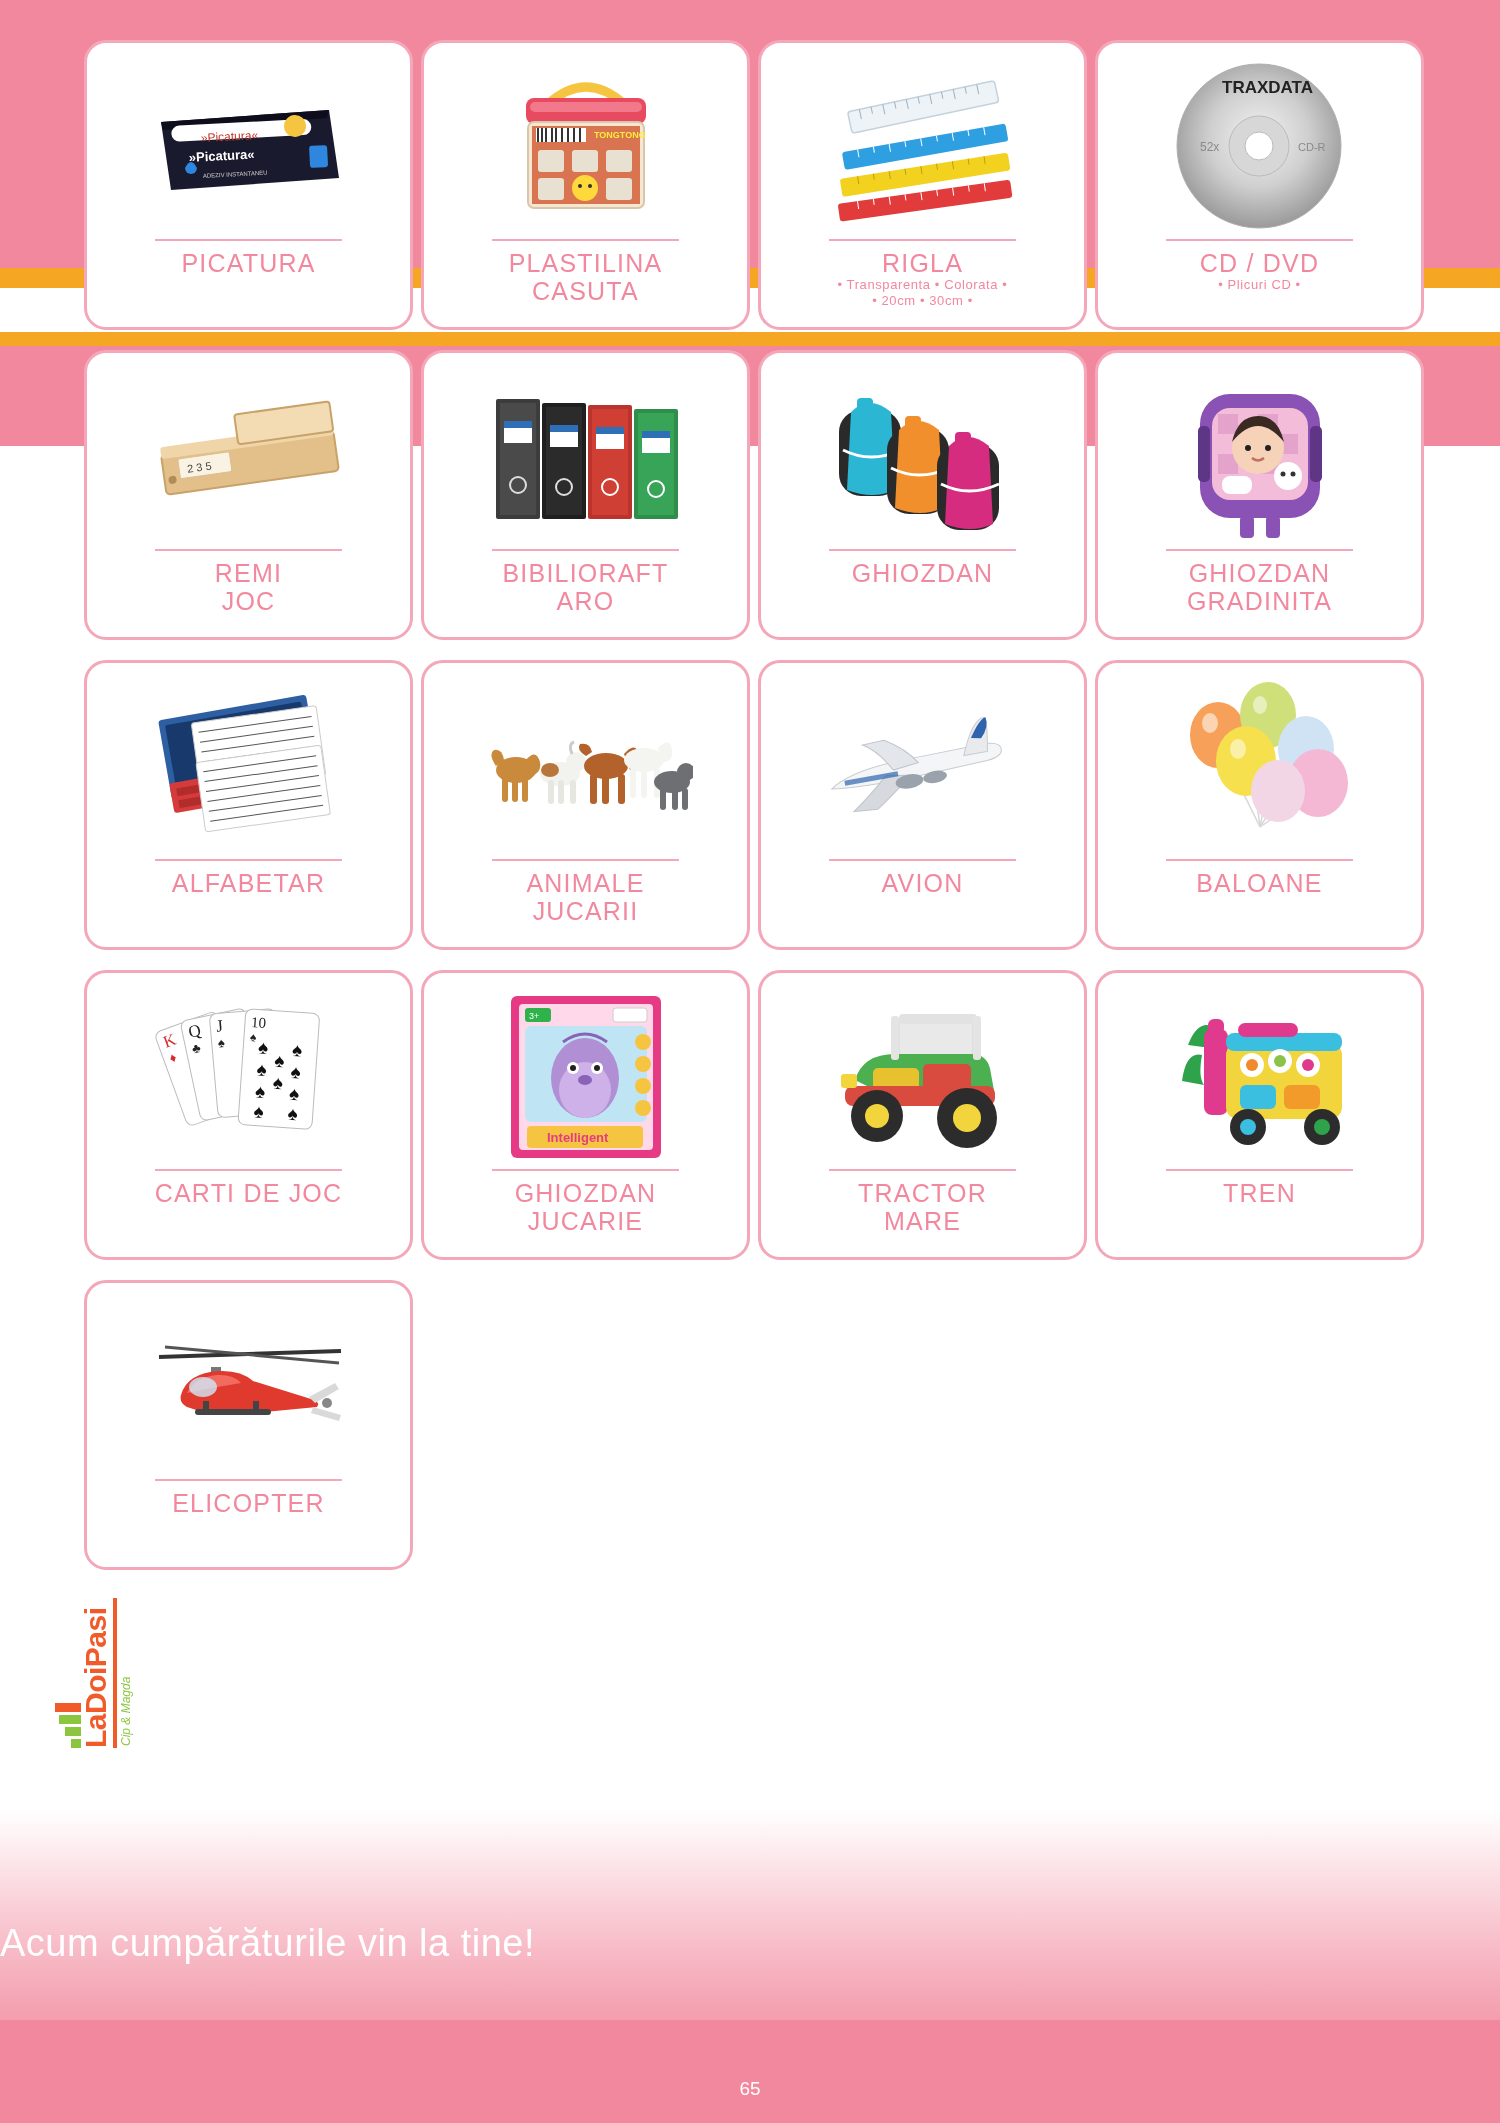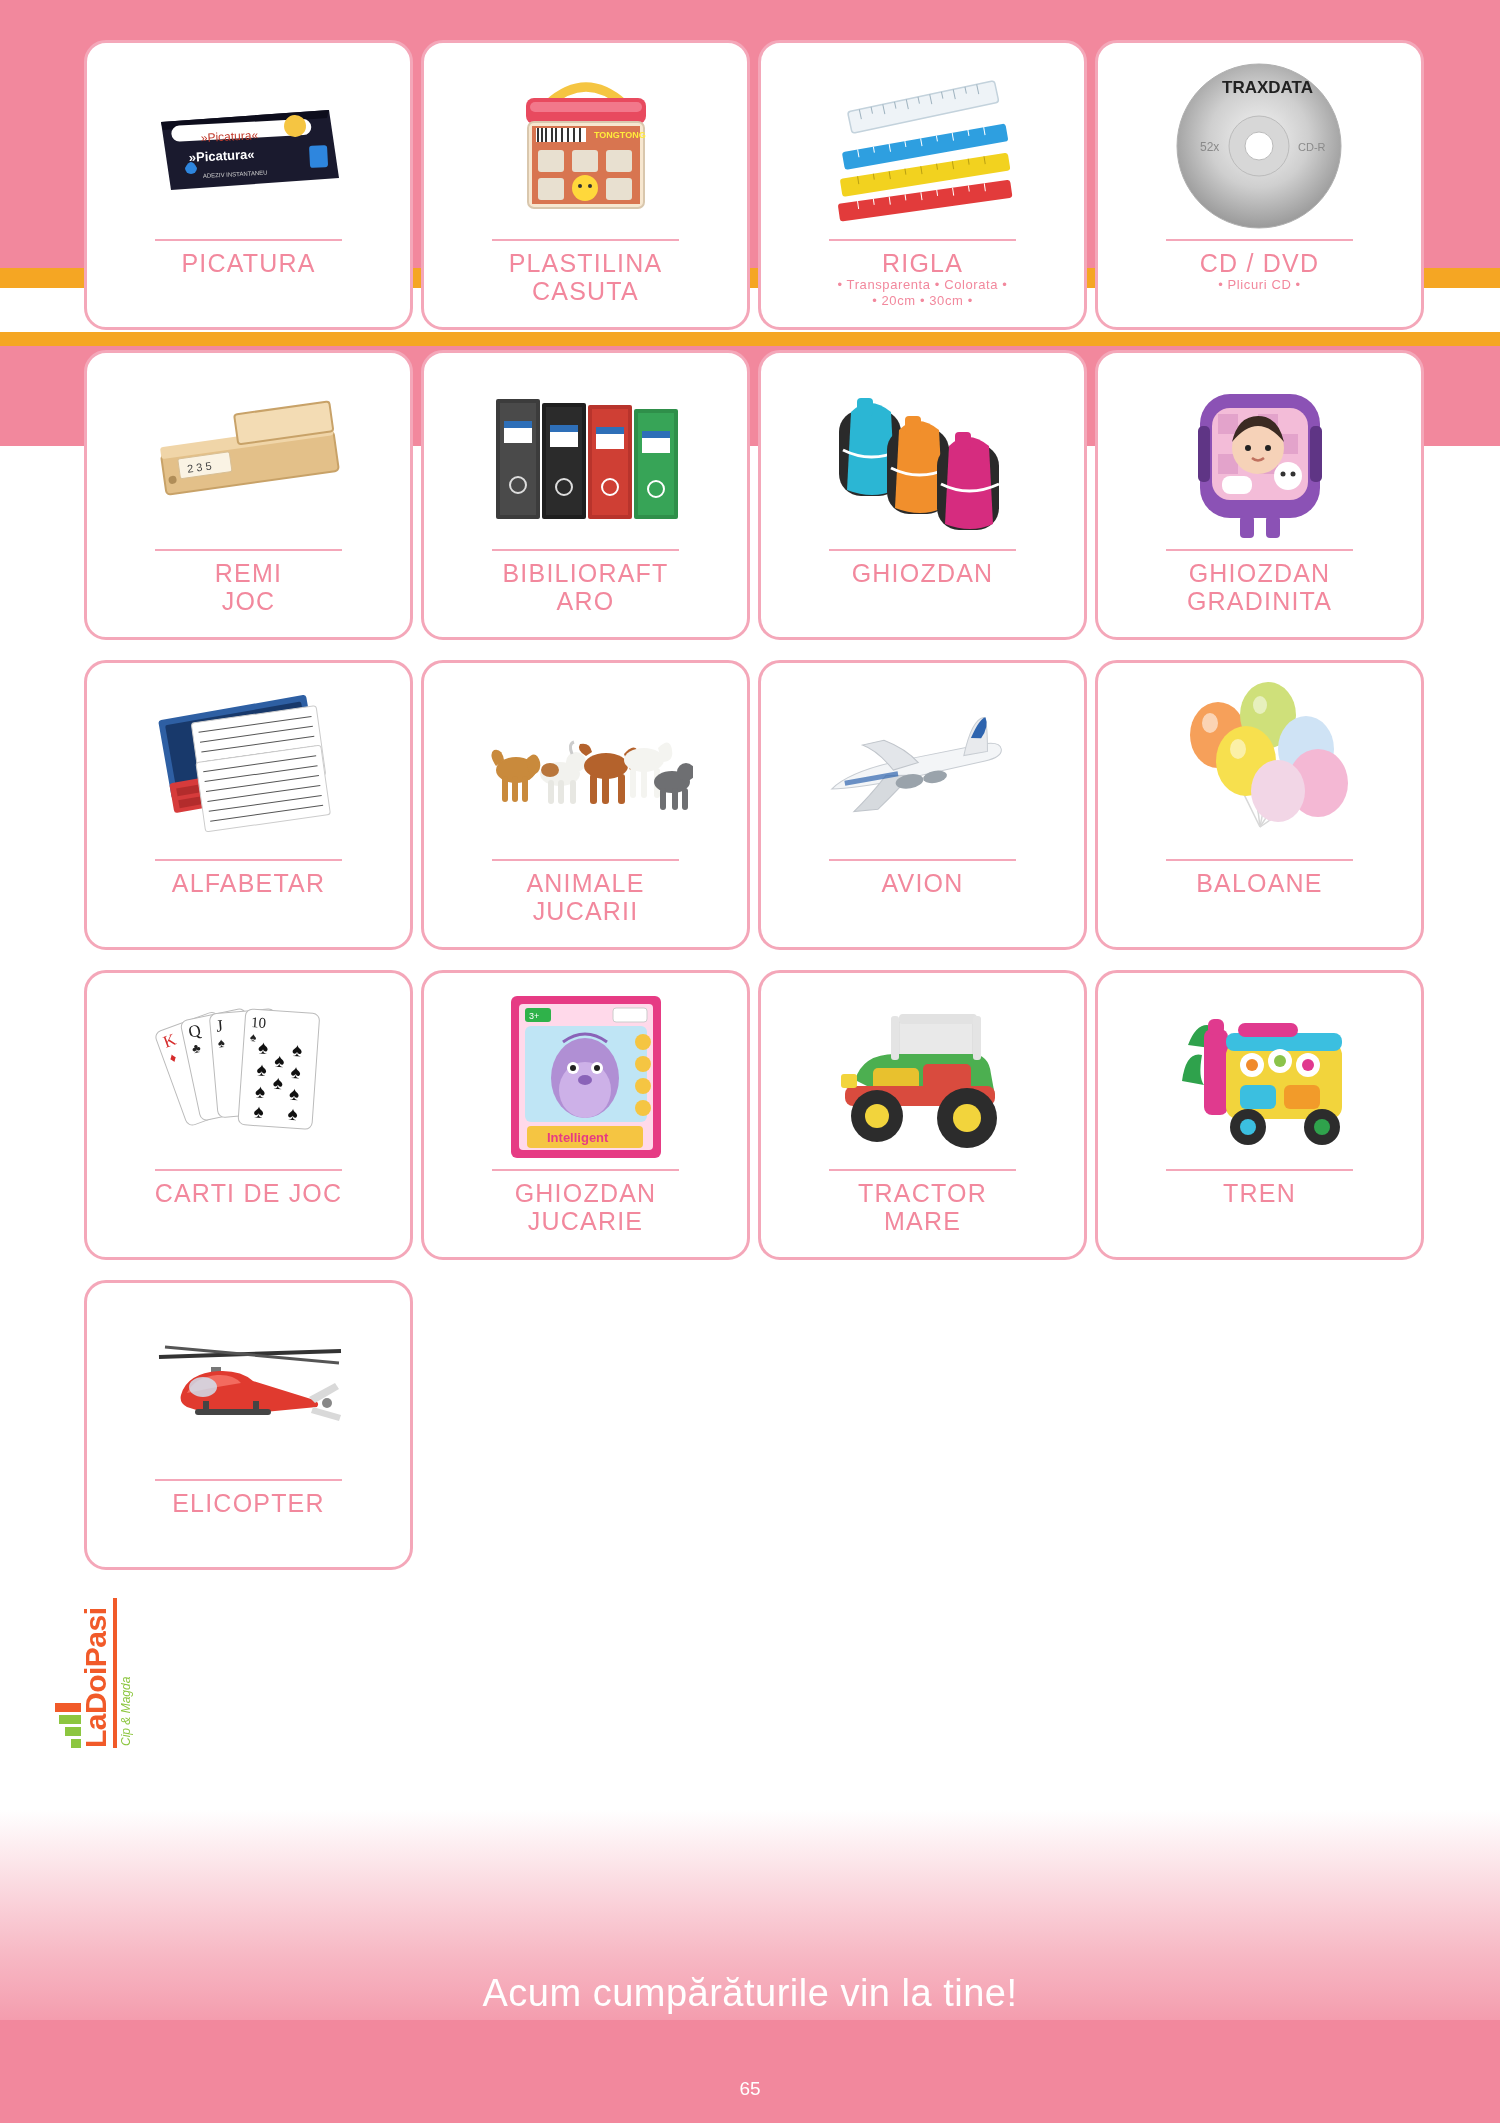--- a/index.html
+++ b/index.html
@@ -128,24 +128,24 @@
     color: #8cc63f;
     font-style: italic;
     margin-left: 4px;
     margin-top: 2px;
   }
   .logo-line { width: 150px; height: 4px; background: #f15a29; margin-left: 2px; margin-top: 2px; }
 
   
   .footer-slogan {
     position: absolute;
-    top: 1972px;
+    top: 1922px;
     left: 0;
     width: 100%;
-    text-align: center;
+    text-align: left;
     color: #ffffff;
     font-size: 38px;
     letter-spacing: 0.5px;
     z-index: 6;
   }
   .page-number {
     position: absolute;
     top: 2078px;
     left: 0;
     width: 100%;

